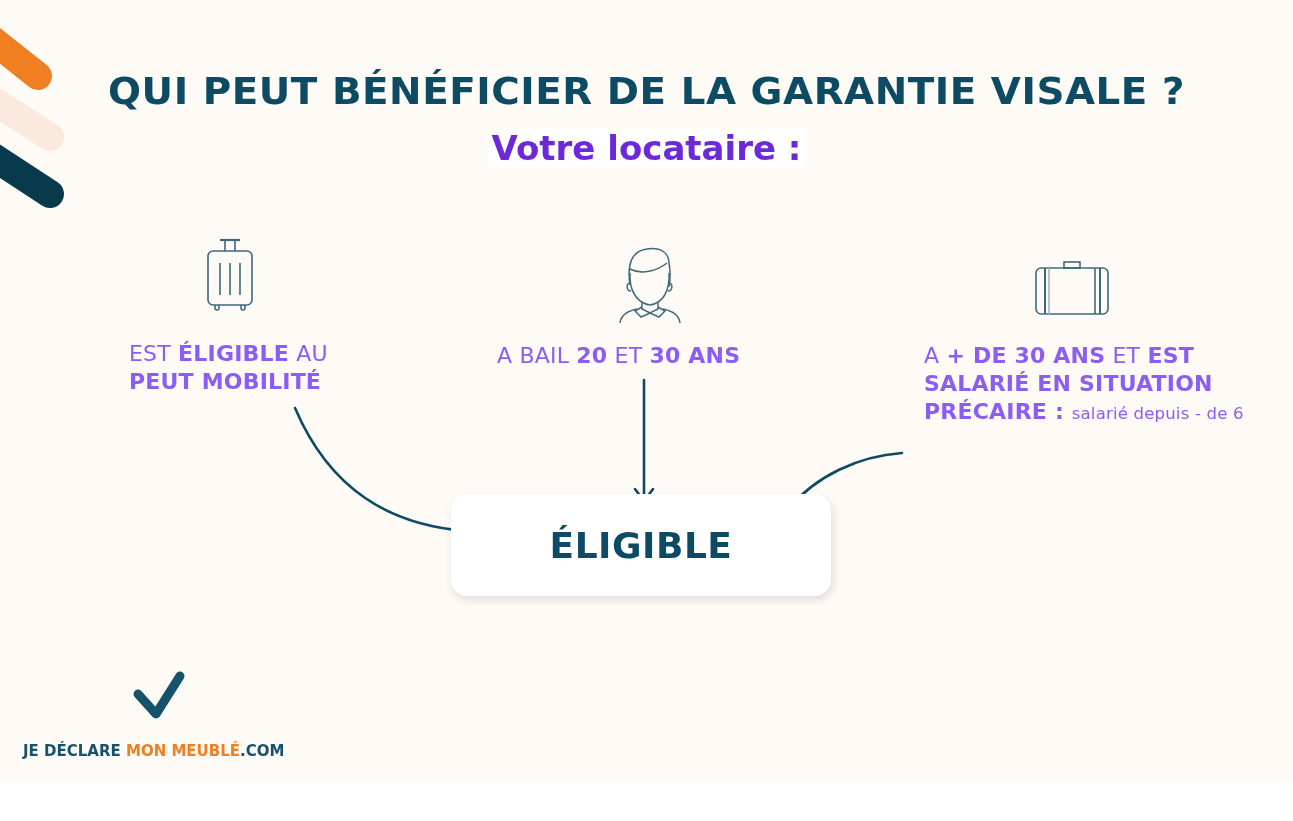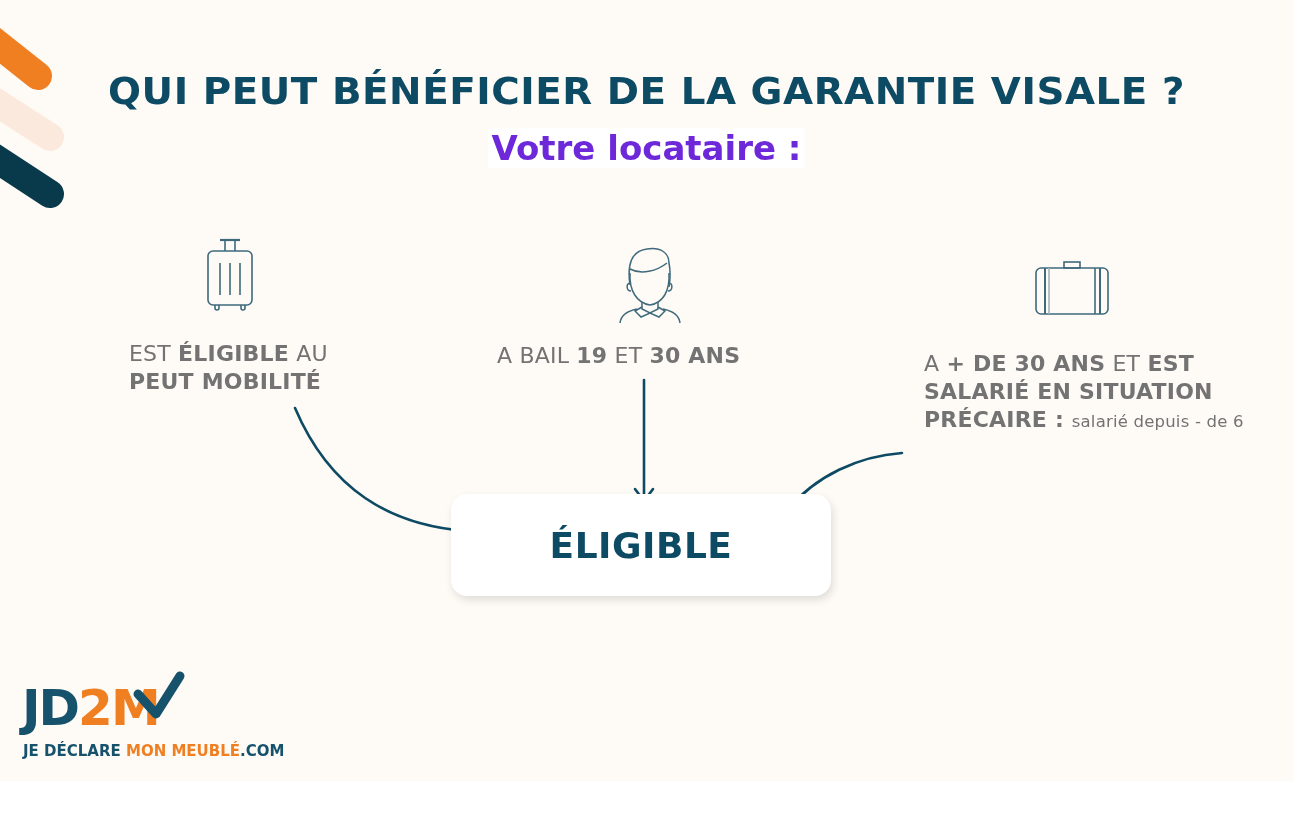--- a/index.html
+++ b/index.html
@@ -16,28 +16,28 @@
       color: #0d4a63; letter-spacing: 0.5px; transform: scaleX(1.05);
     }
     .subtitle {
       position: absolute; left: 0; width: 1293px; top: 128px; text-align: center;
       font-family: "DejaVu Sans", sans-serif; font-weight: bold; font-size: 34px;
       color: #6d28d9;
     }
     .subtitle span { background: #ffffff; padding: 0 4px; }
     .icon { position: absolute; }
     .label {
-      position: absolute; color: #737373; font-family: "DejaVu Sans", sans-serif;
+      position: absolute; color: #8b5cf6; font-family: "DejaVu Sans", sans-serif;
       font-size: 22px; line-height: 28px; letter-spacing: 0.2px;
     }
     .label b { font-weight: bold; }
     .label .small { font-size: 16.5px; line-height: 22px; font-weight: normal; }
     .label-left { left: 129px; top: 340px; width: 250px; }
     .label-mid { left: 497px; top: 342px; width: 320px; }
-    .label-right { left: 924px; top: 342px; width: 340px; line-height: 28px; margin-top: 8px; }
+    .label-right { left: 924px; top: 342px; width: 340px; line-height: 28px; }
     .label-right .detail { display: block; font-size: 16.5px; line-height: 22px; margin-top: 0; }
     .result-box {
       position: absolute; left: 451px; top: 494px; width: 380px; height: 102px;
       background: #ffffff; border-radius: 16px;
       box-shadow: 2px 4px 8px rgba(0,0,0,0.12);
       display: flex; align-items: center; justify-content: center;
     }
     .result-text {
       font-family: "DejaVu Sans", sans-serif; font-weight: bold; font-size: 36px;
       color: #0d4a63; letter-spacing: 0.5px;
@@ -109,21 +109,21 @@
       <line x1="66" y1="8" x2="66" y2="54" stroke-width="2"></line>
     </g>
   </svg>
 
   <div class="label label-left">
     <span>EST </span><b>ÉLIGIBLE</b><span> AU</span><br>
     <b>PEUT MOBILITÉ</b>
   </div>
 
   <div class="label label-mid">
-    <span>A BAIL </span><b>19</b><span> ET </span><b>30 ANS</b>
+    <span>A BAIL </span><b>20</b><span> ET </span><b>30 ANS</b>
   </div>
 
   <div class="label label-right">
     <span>A </span><b>+ DE 30 ANS</b><span> ET </span><b>EST SALARIÉ EN SITUATION PRÉCAIRE</b><b> : </b><span class="small">salarié depuis - de 6</span>
   </div>
 
   <svg class="arrows" viewBox="0 0 1293 781">
     <g fill="none" stroke="#0d4a63" stroke-width="2.6" stroke-linecap="round" stroke-linejoin="round">
       <path d="M295 408 C330 490 390 525 466 531"></path>
       <path d="M455 519 L467 531 L455 539"></path>
@@ -132,23 +132,20 @@
       <path d="M902 453 C860 456 815 475 786 512"></path>
       <path d="M784 497 L786 513 L801 508"></path>
     </g>
   </svg>
 
   <div class="result-box">
     <span class="result-text">ÉLIGIBLE</span>
   </div>
 
   <div class="logo">
-    <div class="logo-main">
-      <span class="jd">JD</span><span class="two">2M</span>
-    </div>
     <svg class="logo-check" viewBox="0 0 70 70">
       <path d="M20 26 L38 46 L62 8" fill="none" stroke="#16526c" stroke-width="9" stroke-linecap="round" stroke-linejoin="round"></path>
     </svg>
     <div class="logo-tag">
       <span>JE DÉCLARE </span><span class="orange">MON MEUBLÉ</span><span>.COM</span>
     </div>
   </div>
 
 </div>
 

